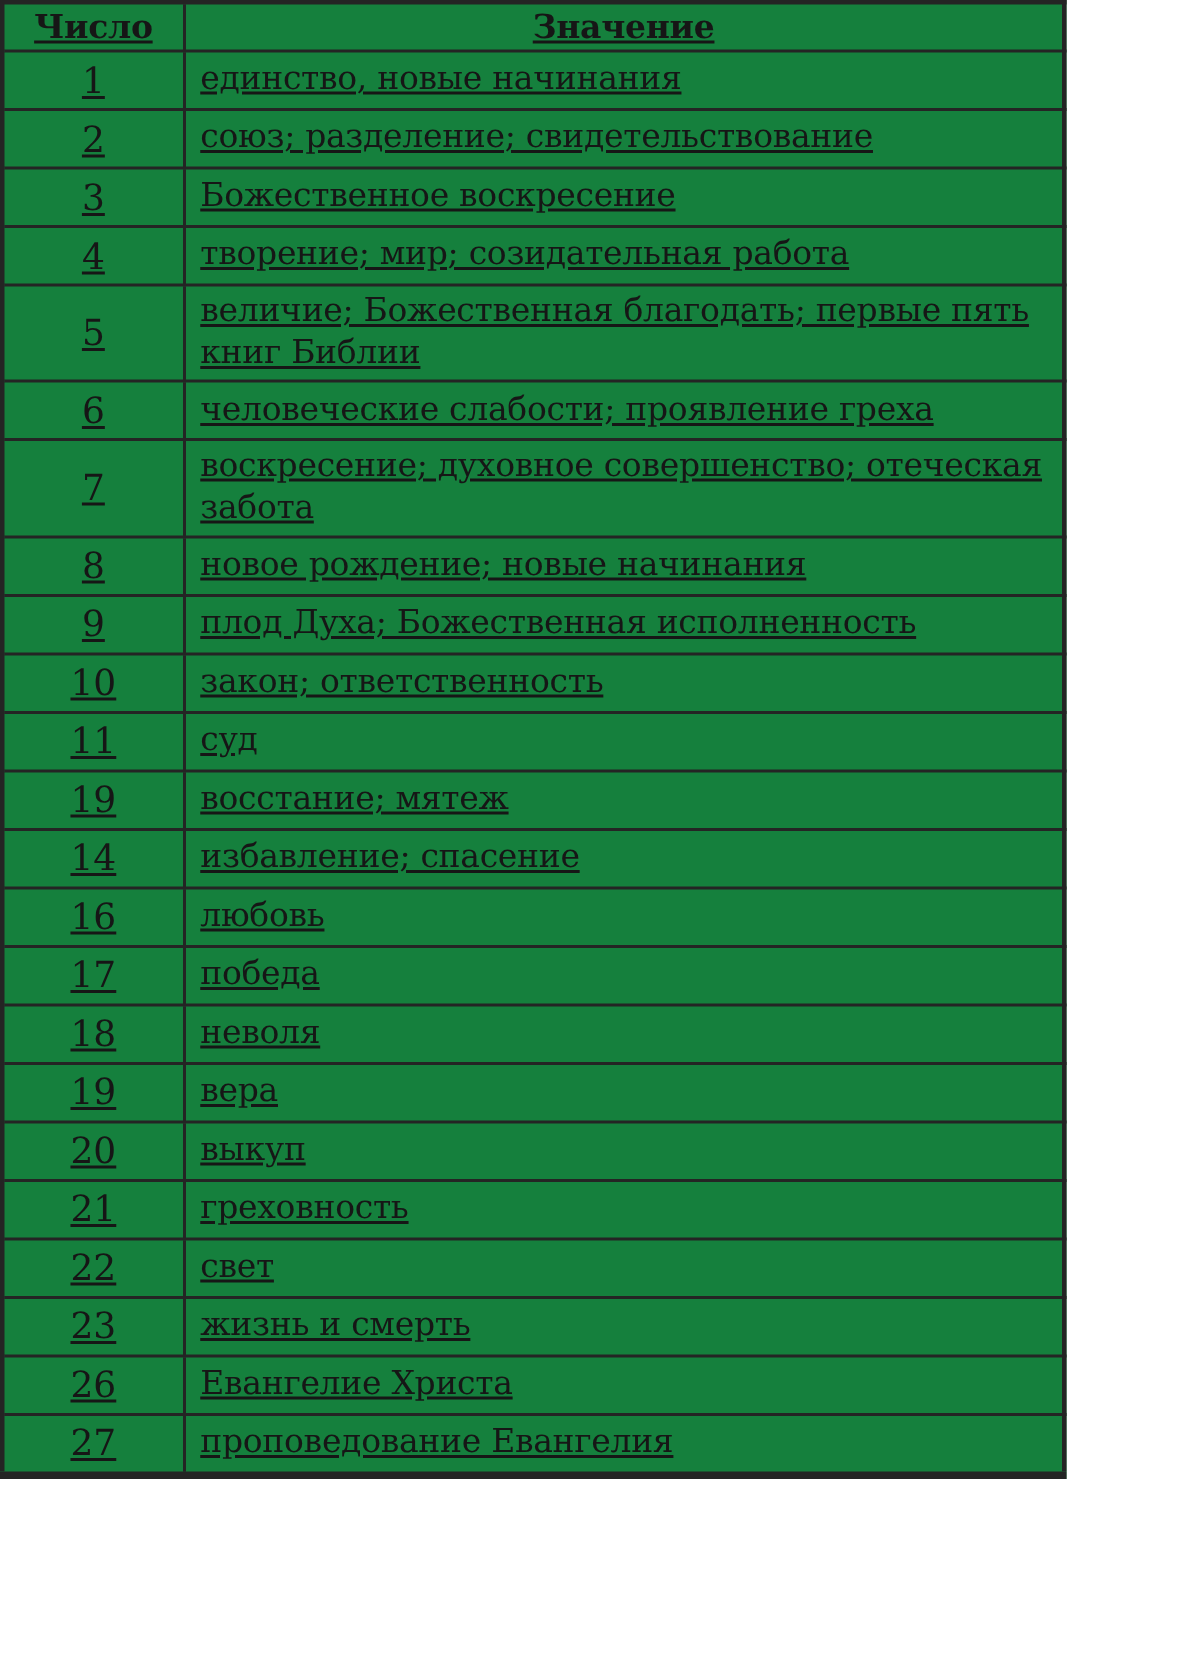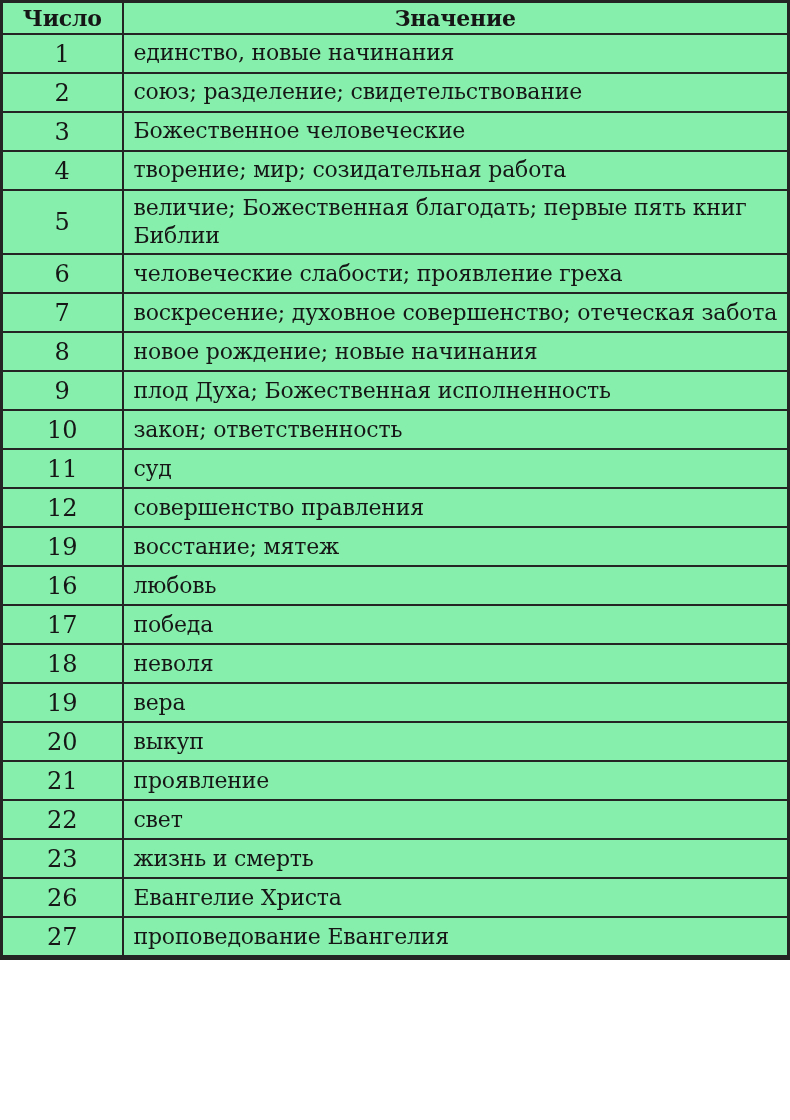--- a/index.html
+++ b/index.html
@@ -4,28 +4,29 @@
 <style>
   html, body {
     margin: 0;
     padding: 0;
     background: #ffffff;
     width: 790px;
     height: 1120px;
     overflow: hidden;
   }
   table.num-table {
-    width: 790px;
+    width: 711px;
     border-collapse: collapse;
     table-layout: fixed;
     font-family: "DejaVu Serif", "Liberation Serif", serif;
     color: #161616;
     border: 3px solid #242424;
     border-bottom-width: 5px;
-    background: #86efac;
+    background: #15803d;
+    text-decoration: underline;
   }
   th, td {
     border: 2px solid #242424;
     vertical-align: middle;
     overflow: hidden;
   }
   th.hdr {
     font-weight: bold;
     font-size: 22px;
     height: 28px;
@@ -68,21 +69,21 @@
     <td class="meaning">единство, новые начинания</td>
   </tr>
 
   <tr>
     <td class="num">2</td>
     <td class="meaning">союз; разделение; свидетельствование</td>
   </tr>
 
   <tr>
     <td class="num">3</td>
-    <td class="meaning">Божественное человеческие</td>
+    <td class="meaning">Божественное воскресение</td>
   </tr>
 
   <tr>
     <td class="num">4</td>
     <td class="meaning">творение; мир; созидательная работа</td>
   </tr>
 
   <tr>
     <td class="num">5</td>
     <td class="meaning">величие; Божественная благодать; первые пять книг Библии</td>
@@ -111,30 +112,30 @@
   <tr>
     <td class="num">10</td>
     <td class="meaning">закон; ответственность</td>
   </tr>
 
   <tr>
     <td class="num">11</td>
     <td class="meaning">суд</td>
   </tr>
 
-  <tr>
-    <td class="num">12</td>
-    <td class="meaning">совершенство правления</td>
-  </tr>
 
   <tr>
     <td class="num">19</td>
     <td class="meaning">восстание; мятеж</td>
   </tr>
 
+  <tr>
+    <td class="num">14</td>
+    <td class="meaning">избавление; спасение</td>
+  </tr>
 
 
   <tr>
     <td class="num">16</td>
     <td class="meaning">любовь</td>
   </tr>
 
   <tr>
     <td class="num">17</td>
     <td class="meaning">победа</td>
@@ -150,21 +151,21 @@
     <td class="meaning">вера</td>
   </tr>
 
   <tr>
     <td class="num">20</td>
     <td class="meaning">выкуп</td>
   </tr>
 
   <tr>
     <td class="num">21</td>
-    <td class="meaning">проявление</td>
+    <td class="meaning">греховность</td>
   </tr>
 
   <tr>
     <td class="num">22</td>
     <td class="meaning">свет</td>
   </tr>
 
   <tr>
     <td class="num">23</td>
     <td class="meaning">жизнь и смерть</td>

